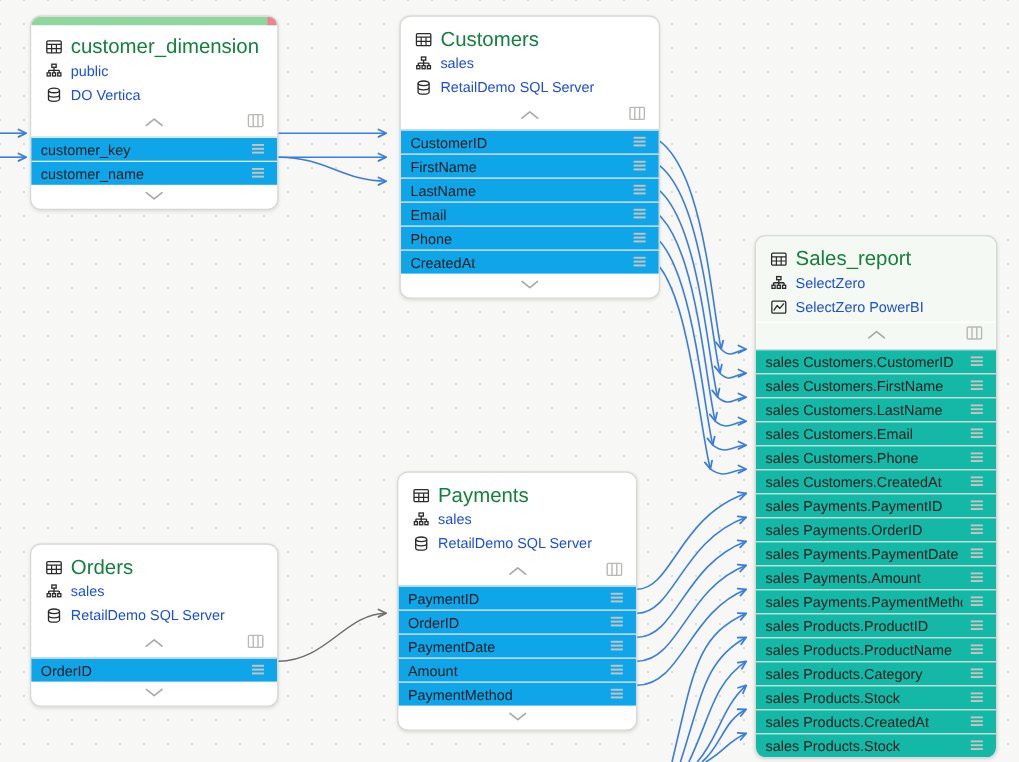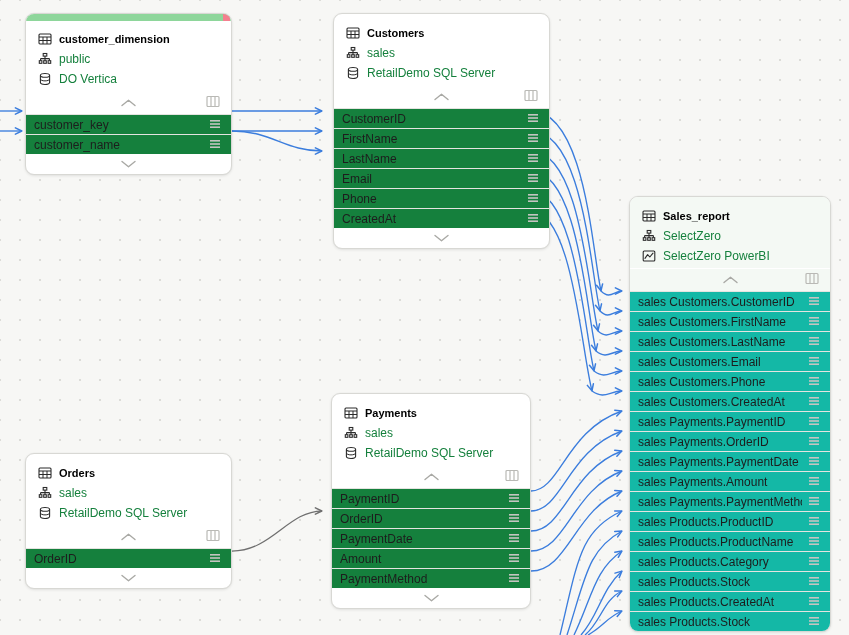--- a/index.html
+++ b/index.html
@@ -58,28 +58,28 @@
     gap: 7px;
     height: 20px;
   }
   .hdr-icon {
     width: 14px; height: 14px;
     flex: 0 0 14px;
     display: flex; align-items: center; justify-content: center;
   }
   .hdr-icon svg { display: block; }
   .hdr-title {
-    font-size: 11px;
-    font-weight: bold;
-    color: #000000;
+    font-size: 17px;
+    font-weight: normal;
+    color: #15803d;
     white-space: nowrap;
   }
   .hdr-sub {
     font-size: 12px;
-    color: #15803d;
+    color: #1d4ed8;
     white-space: nowrap;
   }
 
   .node-tools {
     height: 22px;
     position: relative;
     display: flex;
     align-items: center;
     justify-content: center;
     margin-top: 1px;
@@ -98,21 +98,21 @@
   .node-fields { }
   .field {
     position: relative;
     height: 20px;
     display: flex;
     align-items: center;
     padding: 0 10px 0 8px;
     border-top: 1px solid #e4e4e0;
     font-size: 12px;
     color: #1d1d1d;
-    background: #15803d;
+    background: #0ea5e9;
     white-space: nowrap;
   }
   .field .fname { flex: 1 1 auto; overflow: hidden; }
   .field .handle { flex: 0 0 auto; margin-left: 6px; }
 
   .node-footer {
     height: 20px;
     display: flex;
     align-items: center;
     justify-content: center;

